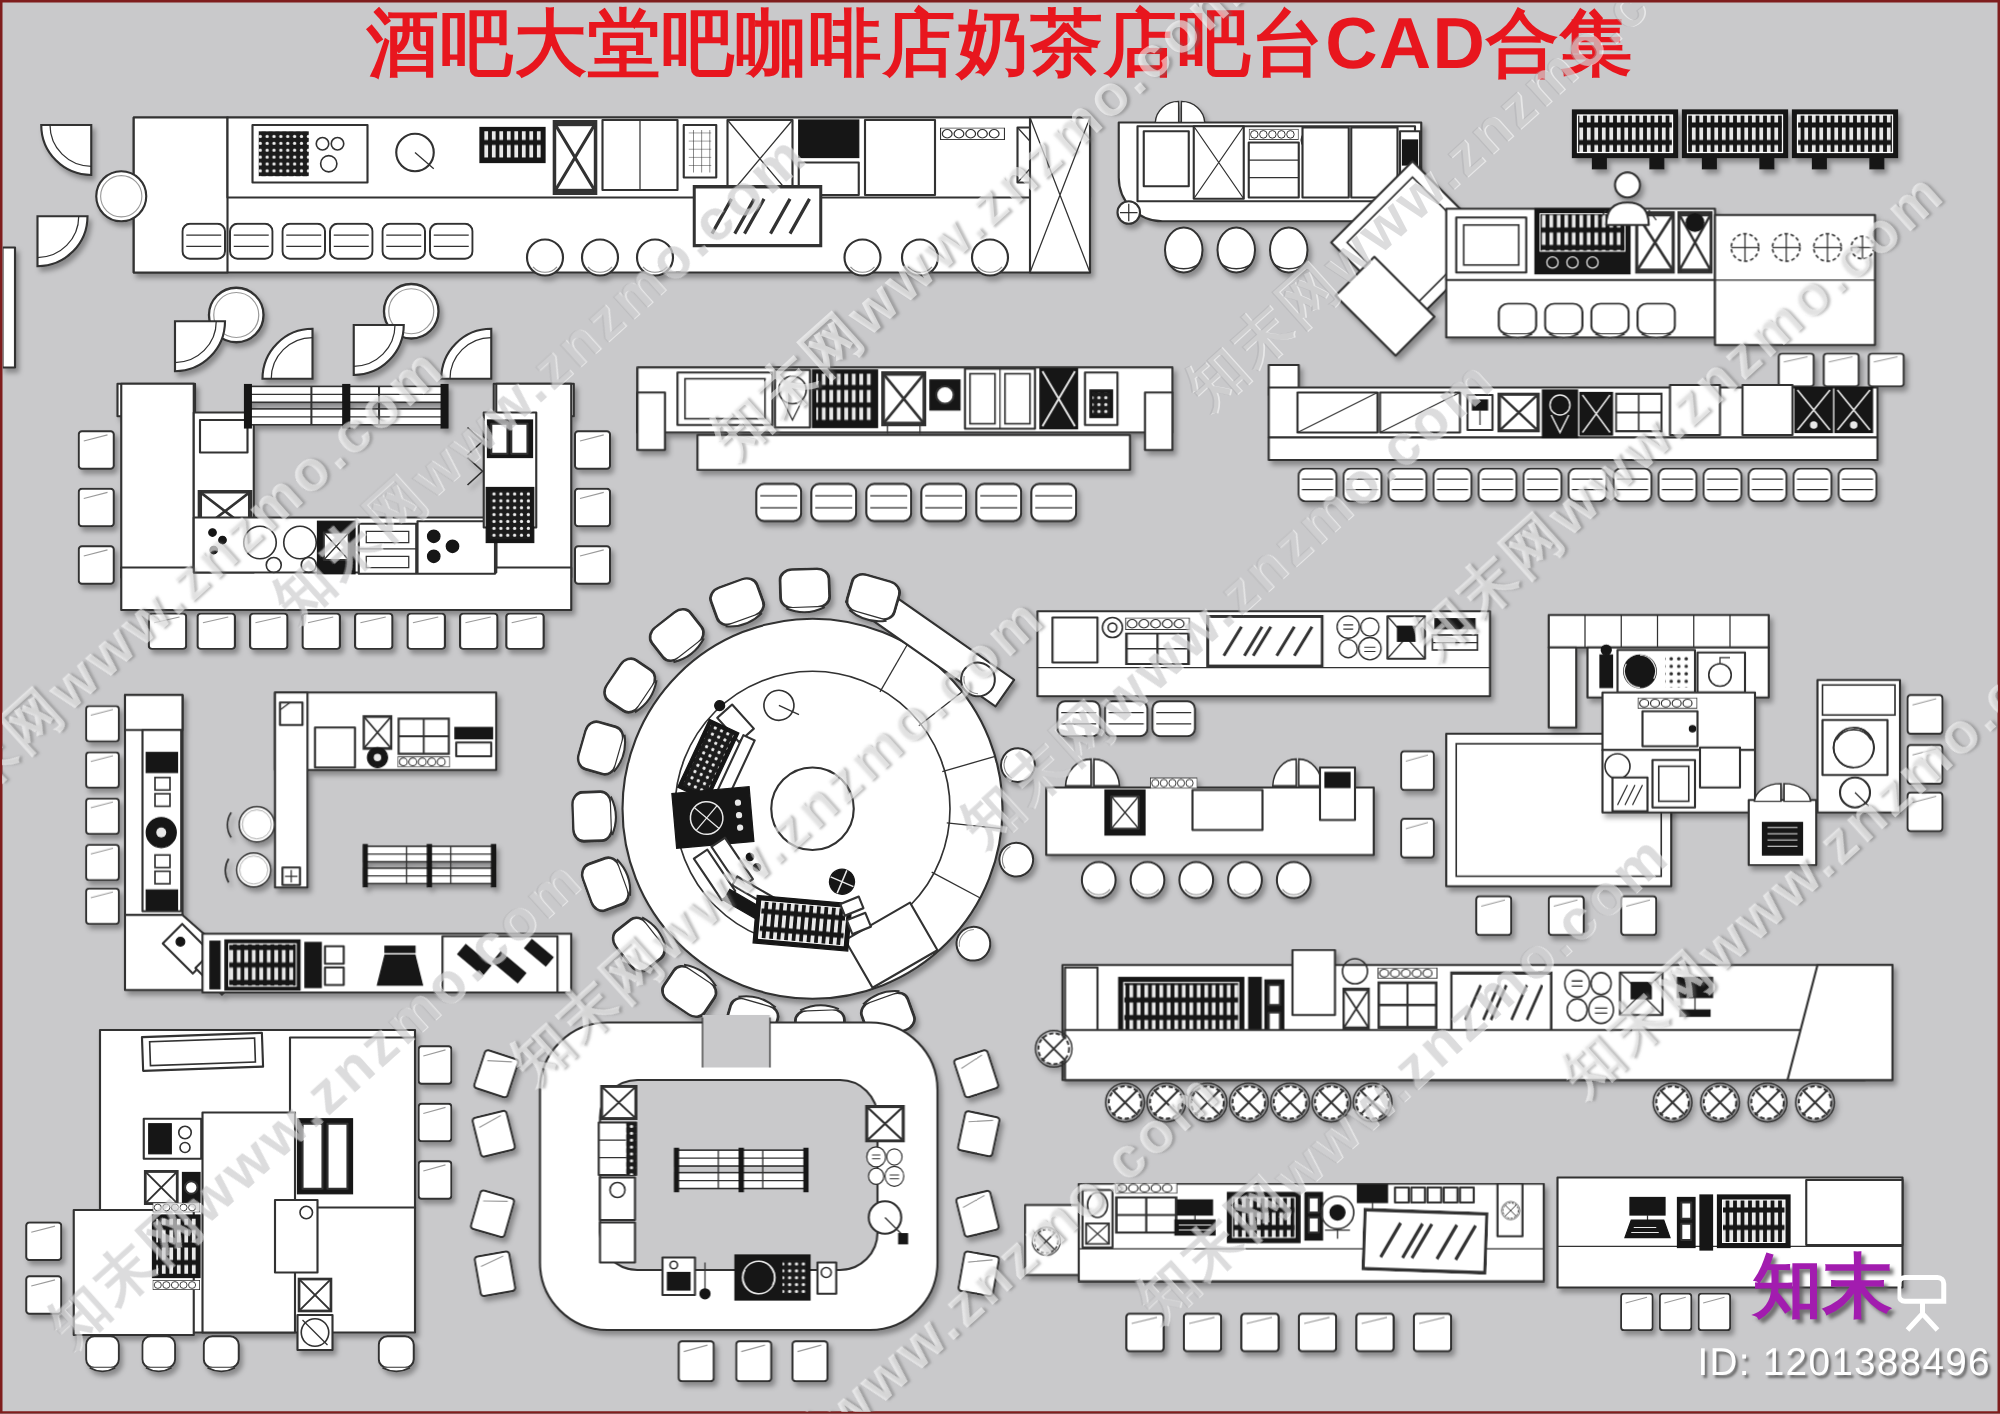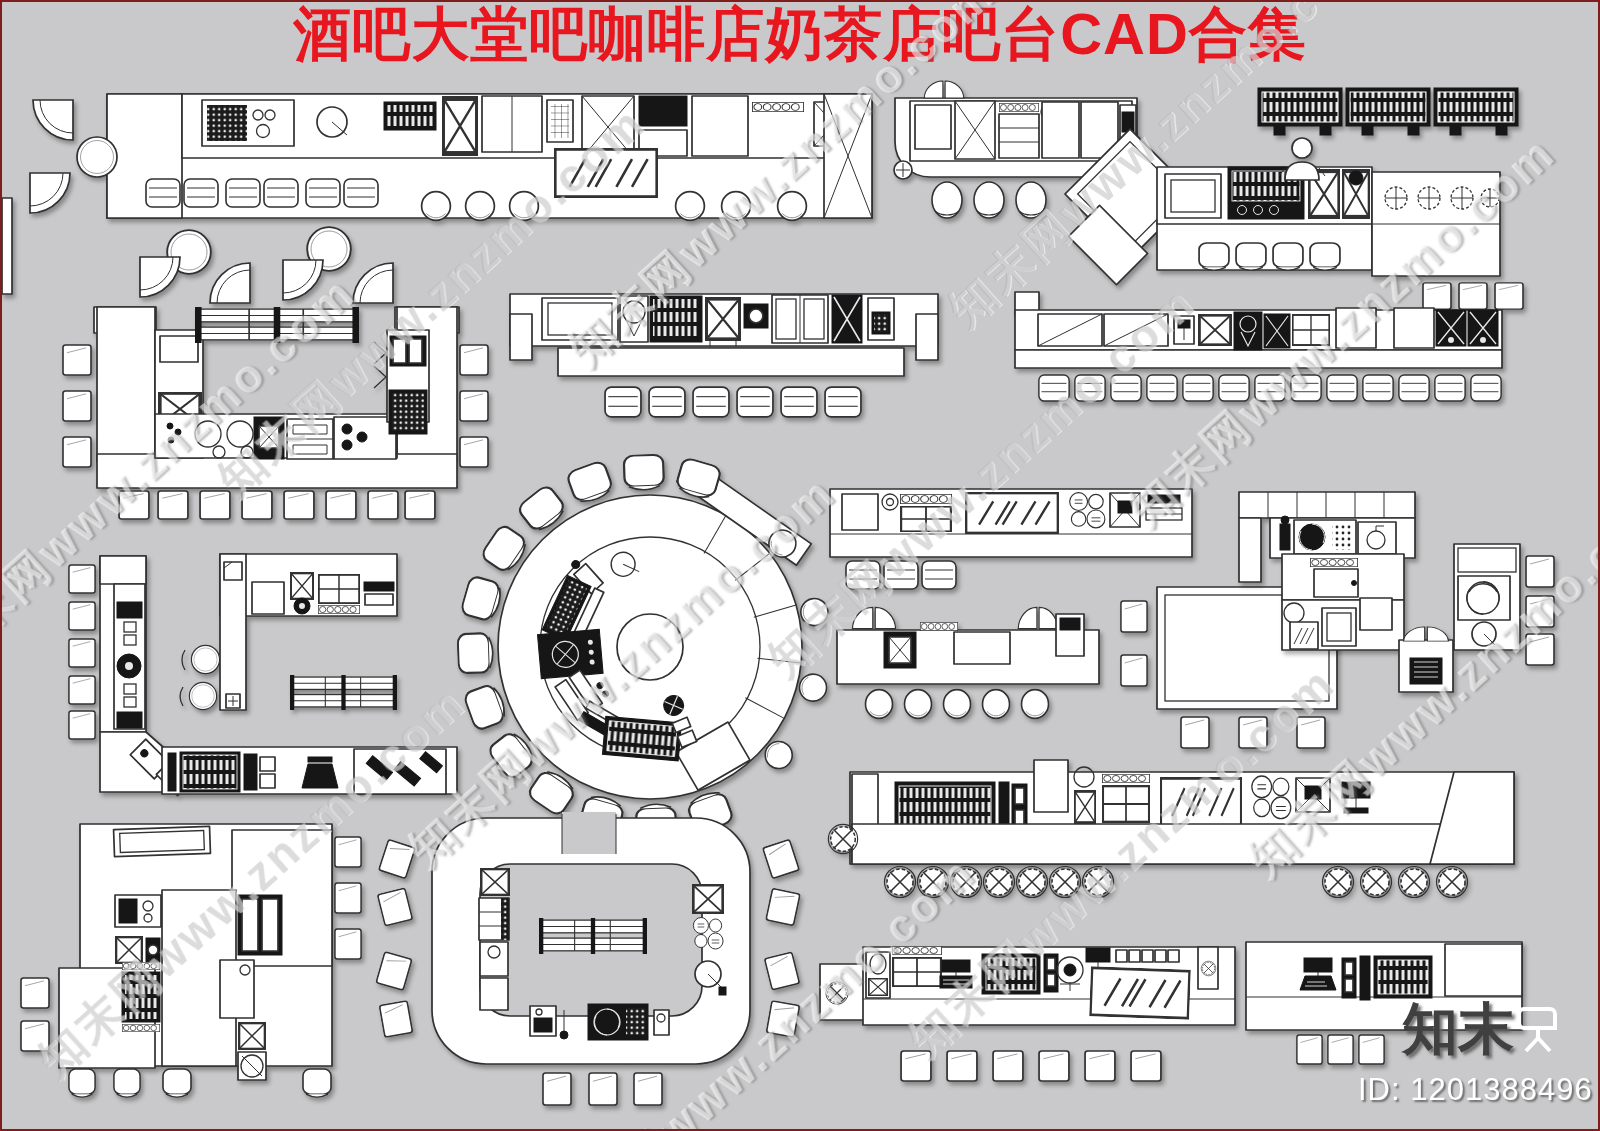--- a/index.html
+++ b/index.html
@@ -4,22 +4,22 @@
 <style>
   html,body{margin:0;padding:0;background:#6f6f72;font-family:"Liberation Sans",sans-serif;}
   .canvas{position:relative;width:1600px;height:1131px;background:#c9c9cb;overflow:hidden;
           border:2px solid #7f1d1d;box-sizing:border-box;}
   .ttl{position:absolute;top:-6px;left:0;right:0;text-align:center;font-size:58px;font-weight:bold;
        letter-spacing:1px;color:#e8161e;}
   .wm{position:absolute;transform:translate(-50%,-50%) rotate(-42deg);font-size:46px;font-weight:bold;
       letter-spacing:3px;white-space:nowrap;color:rgba(255,255,255,.55);
       text-shadow:2px 2px 2px rgba(110,110,110,.45);pointer-events:none;}
   .wm.g{color:rgba(172,172,175,.42);text-shadow:1px 1px 0 rgba(255,255,255,.55);}
-  .brand{position:absolute;left:1400px;top:990px;font-size:56px;font-weight:bold;color:#404040;
-         text-shadow:3px 3px 3px rgba(95,95,95,.85);display:flex;align-items:center;gap:4px;}
+  .brand{position:absolute;left:1400px;top:990px;font-size:56px;font-weight:bold;color:#a21caf;
+         text-shadow:3px 3px 3px rgba(95,95,95,.85);display:flex;align-items:flex-end;gap:4px;}
   .idtxt{position:absolute;left:1356px;top:1070px;font-size:31px;color:#ffffff;
          text-shadow:2px 2px 2px rgba(95,95,95,.9);letter-spacing:1px;}
   svg.cad{position:absolute;left:0;top:0;}
   .w{fill:#ffffff;stroke:#303030;stroke-width:1.7;stroke-linejoin:round;}
   .k{fill:#161616;stroke:#161616;stroke-width:1;}
   .n{fill:none;stroke:#303030;stroke-width:1.3;}
   .t{fill:none;stroke:#303030;stroke-width:1;}
 </style>
 </head>
 <body>

